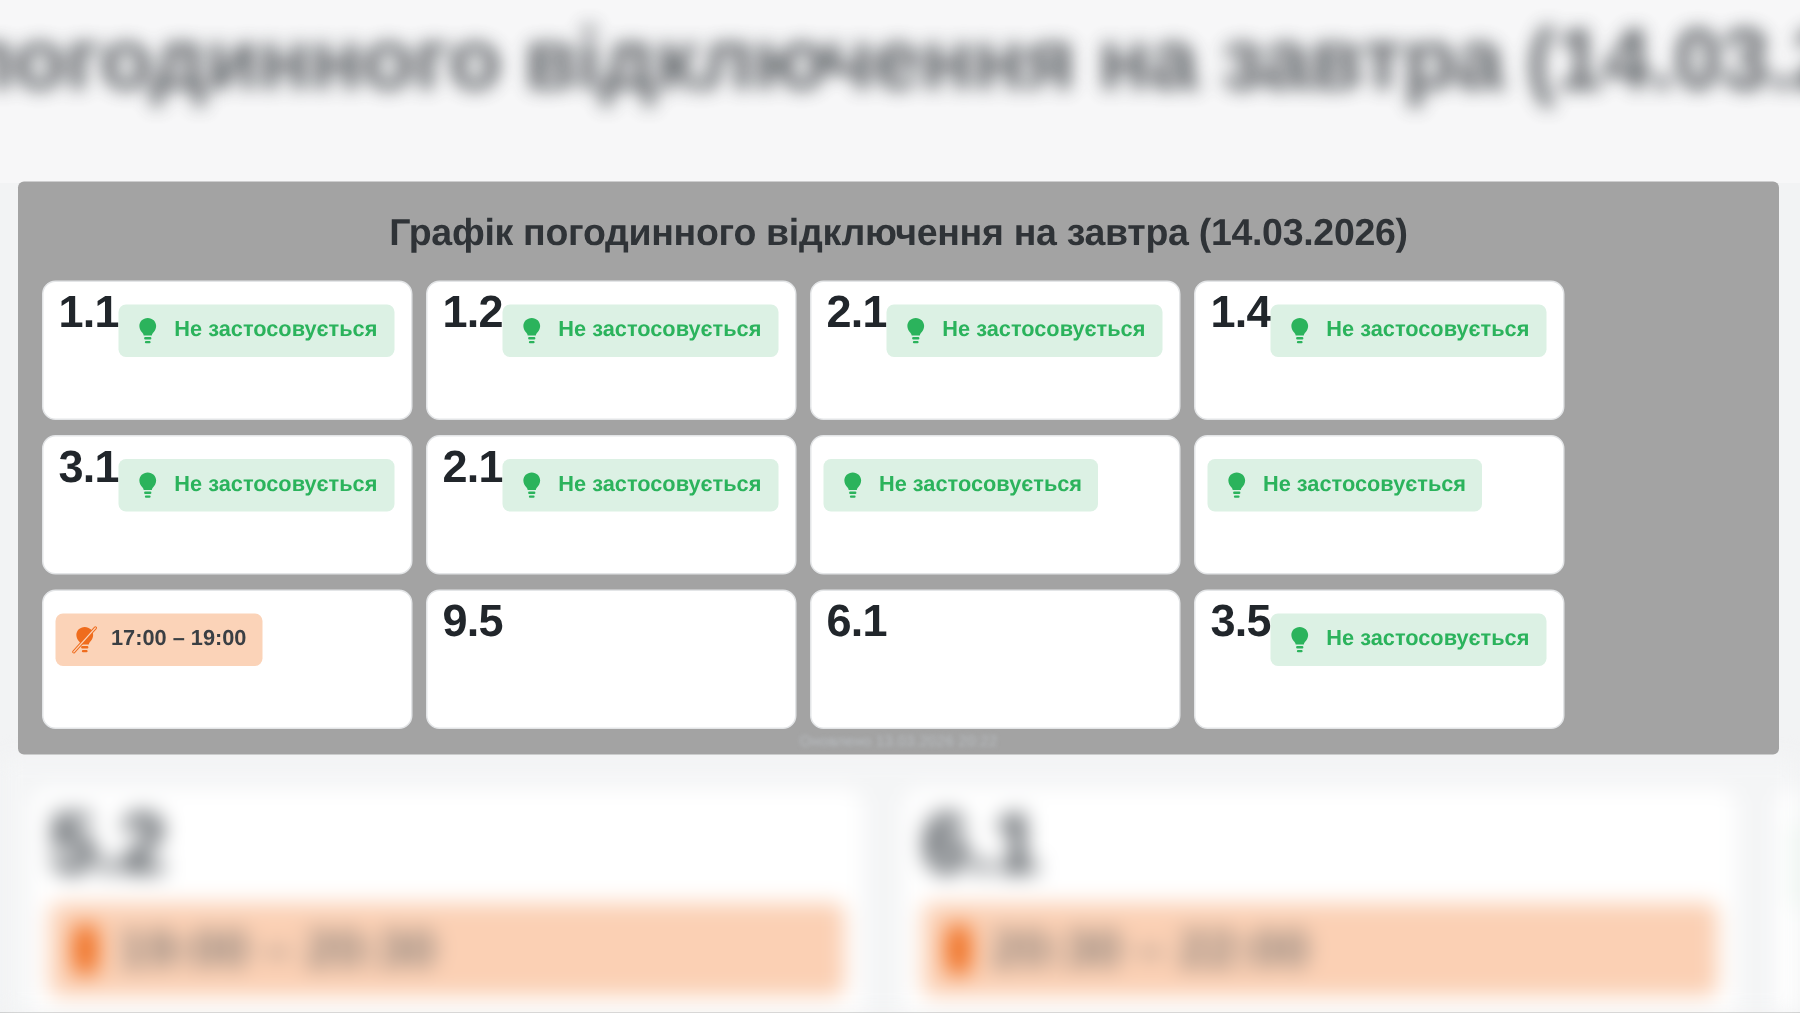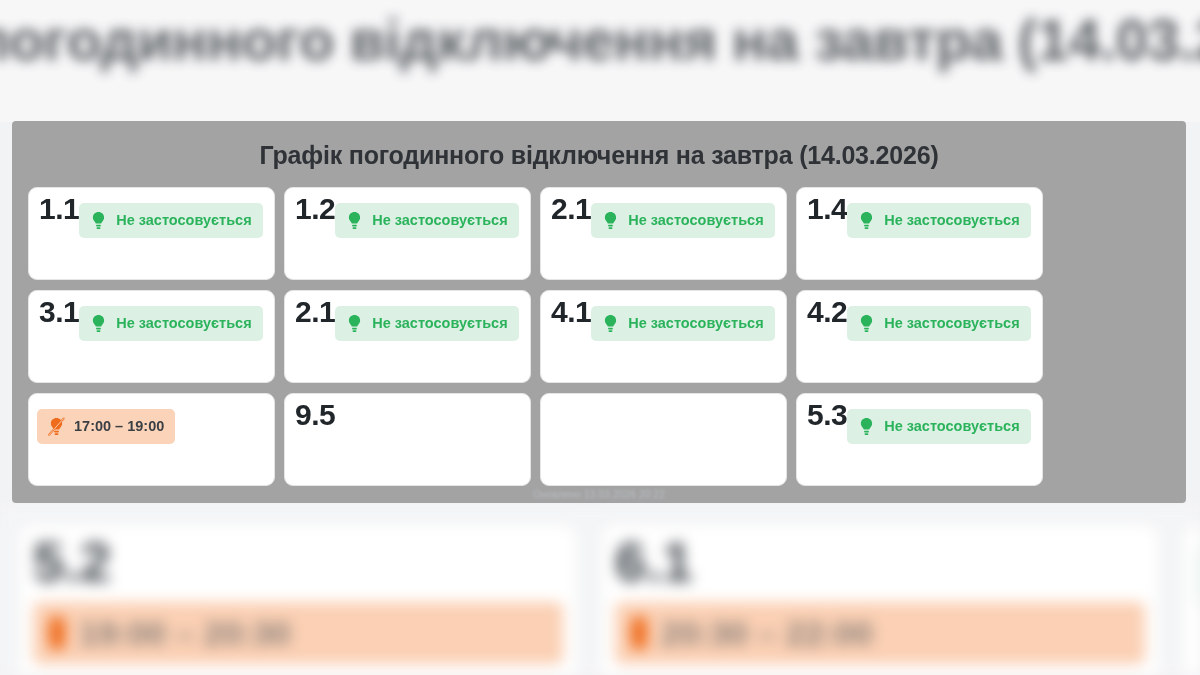--- a/index.html
+++ b/index.html
@@ -301,35 +301,33 @@
             <path d="M8.5 1C5.3 1 2.9 3.4 2.9 6.4c0 2 1.1 3.4 2 4.5.5.6.8 1.1.9 1.7h5.4c.1-.6.4-1.1.9-1.7.9-1.1 2-2.5 2-4.5C14.1 3.4 11.7 1 8.5 1z" fill="#2bb35c"></path>
             <rect x="6.1" y="13.7" width="4.8" height="1.7" rx="0.7" fill="#2bb35c"></rect>
             <rect x="6.6" y="16.3" width="3.8" height="1.6" rx="0.7" fill="#2bb35c"></rect>
           </svg>
         </span>
         <span class="label">Не застосовується</span>
       </div>
     </div>
 
     <div class="queue-card">
-      <div class="queue-num">4.1</div>
-      <div class="status on">
-        <span class="ico">
-          <svg viewBox="0 0 17 20" width="17" height="20" aria-hidden="true">
-            <path d="M8.5 1C5.3 1 2.9 3.4 2.9 6.4c0 2 1.1 3.4 2 4.5.5.6.8 1.1.9 1.7h5.4c.1-.6.4-1.1.9-1.7.9-1.1 2-2.5 2-4.5C14.1 3.4 11.7 1 8.5 1z" fill="#2bb35c"></path>
-            <rect x="6.1" y="13.7" width="4.8" height="1.7" rx="0.7" fill="#2bb35c"></rect>
-            <rect x="6.6" y="16.3" width="3.8" height="1.6" rx="0.7" fill="#2bb35c"></rect>
-          </svg>
-        </span>
-        <span class="label">Не застосовується</span>
-      </div>
-    </div>
-
-    <div class="queue-card">
-      <div class="queue-num">4.2</div>
+      <div class="status on">
+        <span class="ico">
+          <svg viewBox="0 0 17 20" width="17" height="20" aria-hidden="true">
+            <path d="M8.5 1C5.3 1 2.9 3.4 2.9 6.4c0 2 1.1 3.4 2 4.5.5.6.8 1.1.9 1.7h5.4c.1-.6.4-1.1.9-1.7.9-1.1 2-2.5 2-4.5C14.1 3.4 11.7 1 8.5 1z" fill="#2bb35c"></path>
+            <rect x="6.1" y="13.7" width="4.8" height="1.7" rx="0.7" fill="#2bb35c"></rect>
+            <rect x="6.6" y="16.3" width="3.8" height="1.6" rx="0.7" fill="#2bb35c"></rect>
+          </svg>
+        </span>
+        <span class="label">Не застосовується</span>
+      </div>
+    </div>
+
+    <div class="queue-card">
       <div class="status on">
         <span class="ico">
           <svg viewBox="0 0 17 20" width="17" height="20" aria-hidden="true">
             <path d="M8.5 1C5.3 1 2.9 3.4 2.9 6.4c0 2 1.1 3.4 2 4.5.5.6.8 1.1.9 1.7h5.4c.1-.6.4-1.1.9-1.7.9-1.1 2-2.5 2-4.5C14.1 3.4 11.7 1 8.5 1z" fill="#2bb35c"></path>
             <rect x="6.1" y="13.7" width="4.8" height="1.7" rx="0.7" fill="#2bb35c"></rect>
             <rect x="6.6" y="16.3" width="3.8" height="1.6" rx="0.7" fill="#2bb35c"></rect>
           </svg>
         </span>
         <span class="label">Не застосовується</span>
       </div>
@@ -348,24 +346,25 @@
         </span>
         <span class="label">17:00 – 19:00</span>
       </div>
     </div>
 
     <div class="queue-card">
       <div class="queue-num">9.5</div>
     </div>
 
     <div class="queue-card">
-    </div>
-
-    <div class="queue-card">
-      <div class="queue-num">5.3</div>
+      <div class="queue-num">6.1</div>
+    </div>
+
+    <div class="queue-card">
+      <div class="queue-num">3.5</div>
       <div class="status on">
         <span class="ico">
           <svg viewBox="0 0 17 20" width="17" height="20" aria-hidden="true">
             <path d="M8.5 1C5.3 1 2.9 3.4 2.9 6.4c0 2 1.1 3.4 2 4.5.5.6.8 1.1.9 1.7h5.4c.1-.6.4-1.1.9-1.7.9-1.1 2-2.5 2-4.5C14.1 3.4 11.7 1 8.5 1z" fill="#2bb35c"></path>
             <rect x="6.1" y="13.7" width="4.8" height="1.7" rx="0.7" fill="#2bb35c"></rect>
             <rect x="6.6" y="16.3" width="3.8" height="1.6" rx="0.7" fill="#2bb35c"></rect>
           </svg>
         </span>
         <span class="label">Не застосовується</span>
       </div>

